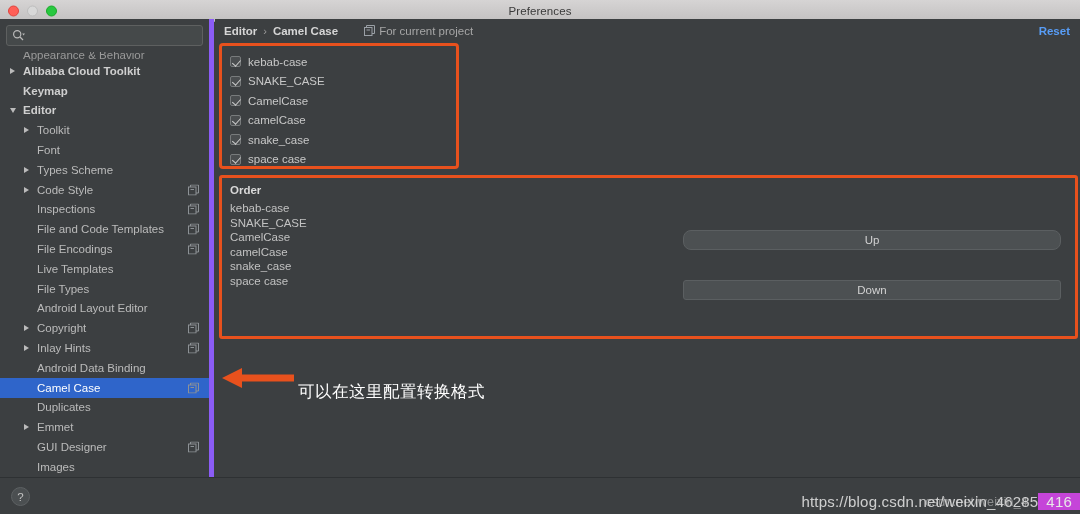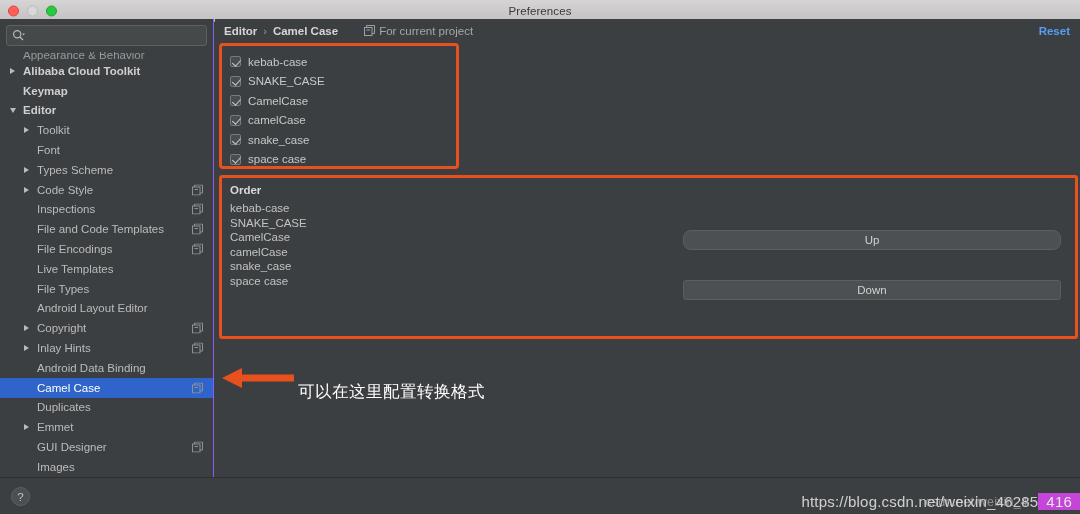--- a/index.html
+++ b/index.html
@@ -38,21 +38,21 @@
     width: 100%; text-align: center;
     font-size: 11.5px; color: #3a3a3a;
     letter-spacing: 0.1px;
   }
 
   
   .sidebar {
     position: absolute; left: 0; top: 19px;
     width: 214px; height: 458px;
     background: #3c3f41;
-    border-right: 1px solid #8b5cf6;
+    border-right: 5px solid #8b5cf6;
     overflow: hidden;
   }
   .search-wrap {
     padding: 6px 6px 4px 6px;
   }
   .search-box {
     height: 21px;
     background: #45494a;
     border: 1px solid #5e6060;
     border-radius: 3px;

